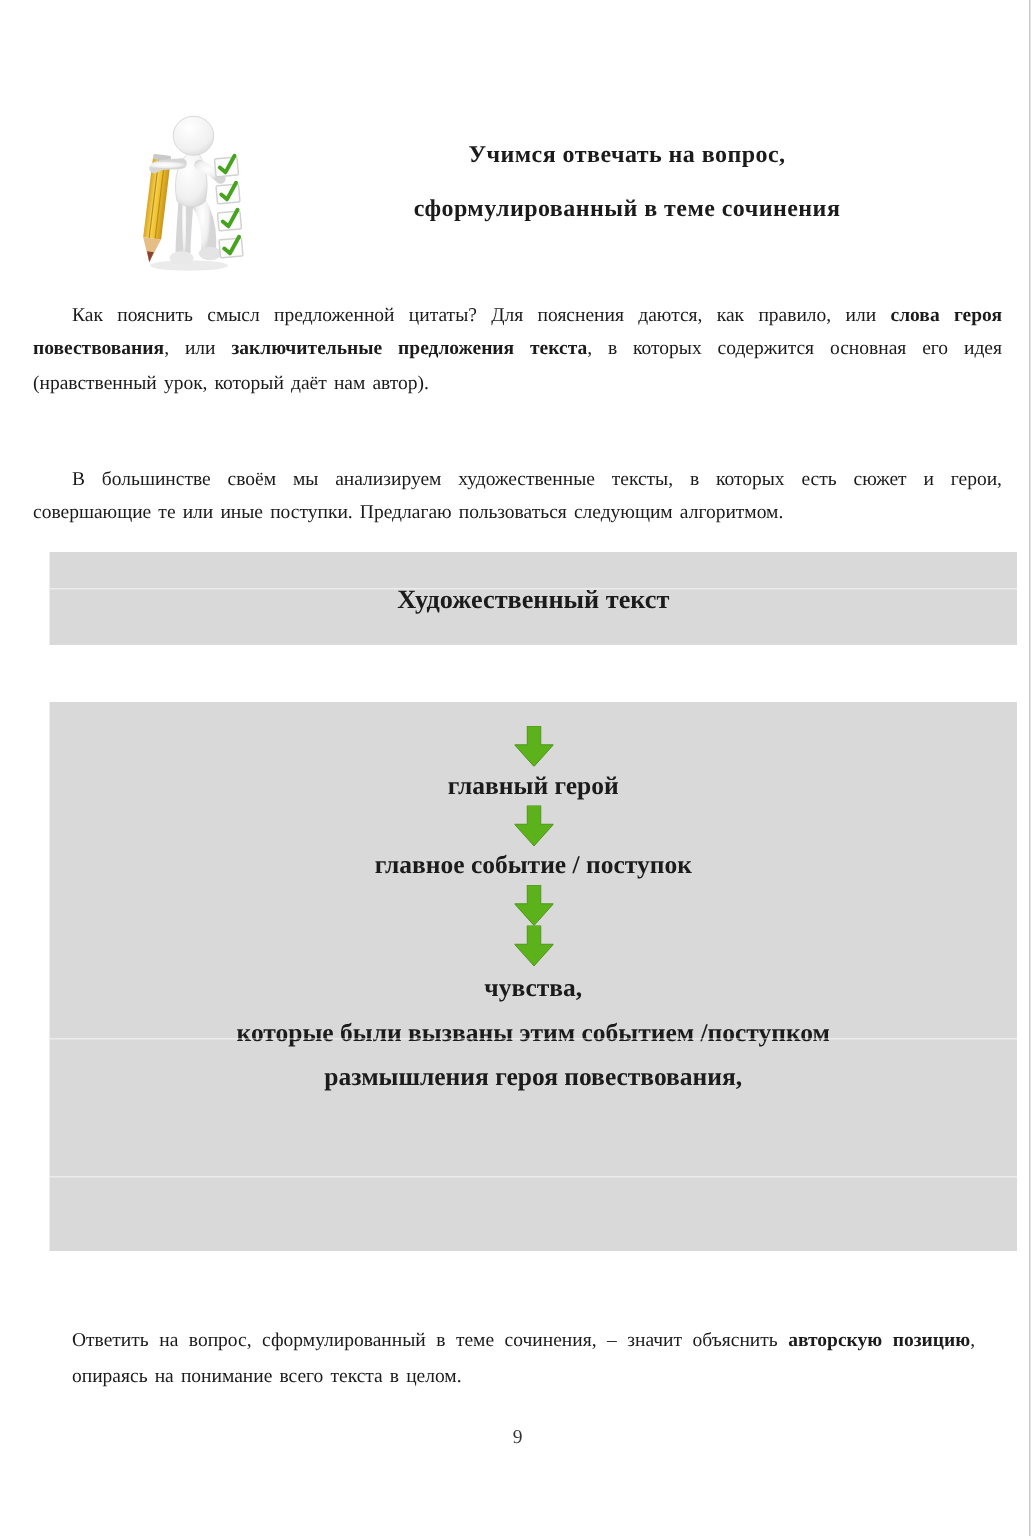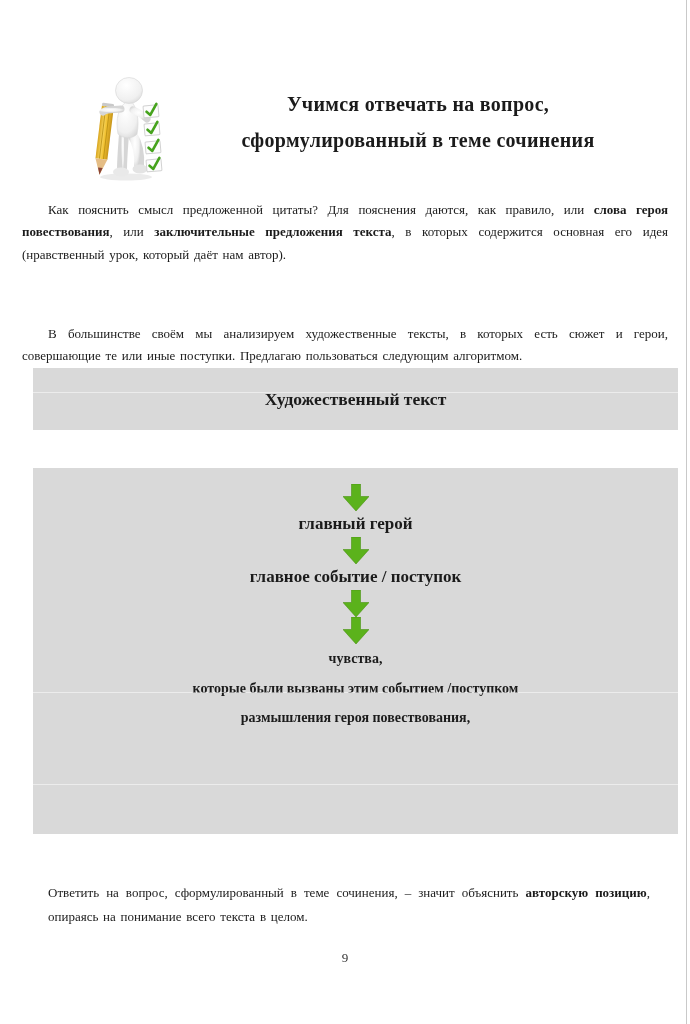--- a/index.html
+++ b/index.html
@@ -6,42 +6,42 @@
   .page {
     position:relative; width:690px; height:1024px; background:#ffffff;
     font-family:"Liberation Serif", serif; color:#1b1b1b; overflow:hidden;
   }
   .edge-line { position:absolute; left:686px; top:0; width:1px; height:1024px; background:#c9c9c9; }
 
   .illustration { position:absolute; left:80px; top:76px; width:92px; height:106px; }
 
   .title {
     position:absolute; left:168px; top:86px; width:500px;
-    text-align:center; font-weight:bold; font-size:20px; line-height:36px; letter-spacing:0.3px;
+    text-align:center; font-weight:bold; font-size:16px; line-height:36px; letter-spacing:0.3px;
   }
 
   .body-par {
     position:absolute; font-size:13px; line-height:22.4px; text-align:justify;
     word-spacing:1.5px;
   }
   .par-1 { left:22px; top:186px; width:646px; text-indent:26px; }
-  .par-2 { left:22px; top:310px; width:646px; text-indent:26px; }
+  .par-2 { left:22px; top:295px; width:646px; text-indent:26px; }
   .par-3 { left:48px; top:868px; width:602px; line-height:23.5px; }
 
   .gray-box { position:absolute; left:33px; width:645px; background:var(--box-color, #d9d9d9); }
   .box-header {
     top:368px; height:62px; display:flex; align-items:center; justify-content:center;
     font-weight:bold; font-size:17.5px;
   }
   .box-flow {
     top:468px; height:366px; box-sizing:border-box; padding-top:16px;
     display:flex; flex-direction:column; align-items:center;
   }
   .flow-step { font-weight:bold; font-size:17px; line-height:26px; text-align:center; width:100%; }
-  .flow-final { font-weight:bold; font-size:14px; line-height:29.5px; text-align:center; width:100%; }
+  .flow-final { font-weight:bold; font-size:17px; line-height:29.5px; text-align:center; width:100%; }
   .arrow-icon { width:26px; height:27px; display:block; }
   .row-line { position:absolute; left:0; width:100%; height:1px; background:rgba(255,255,255,0.5); }
 
   .page-number {
     position:absolute; left:0; top:950px; width:690px; text-align:center;
     font-size:13px; color:#333;
   }
 </style>
 </head>
 <body>

